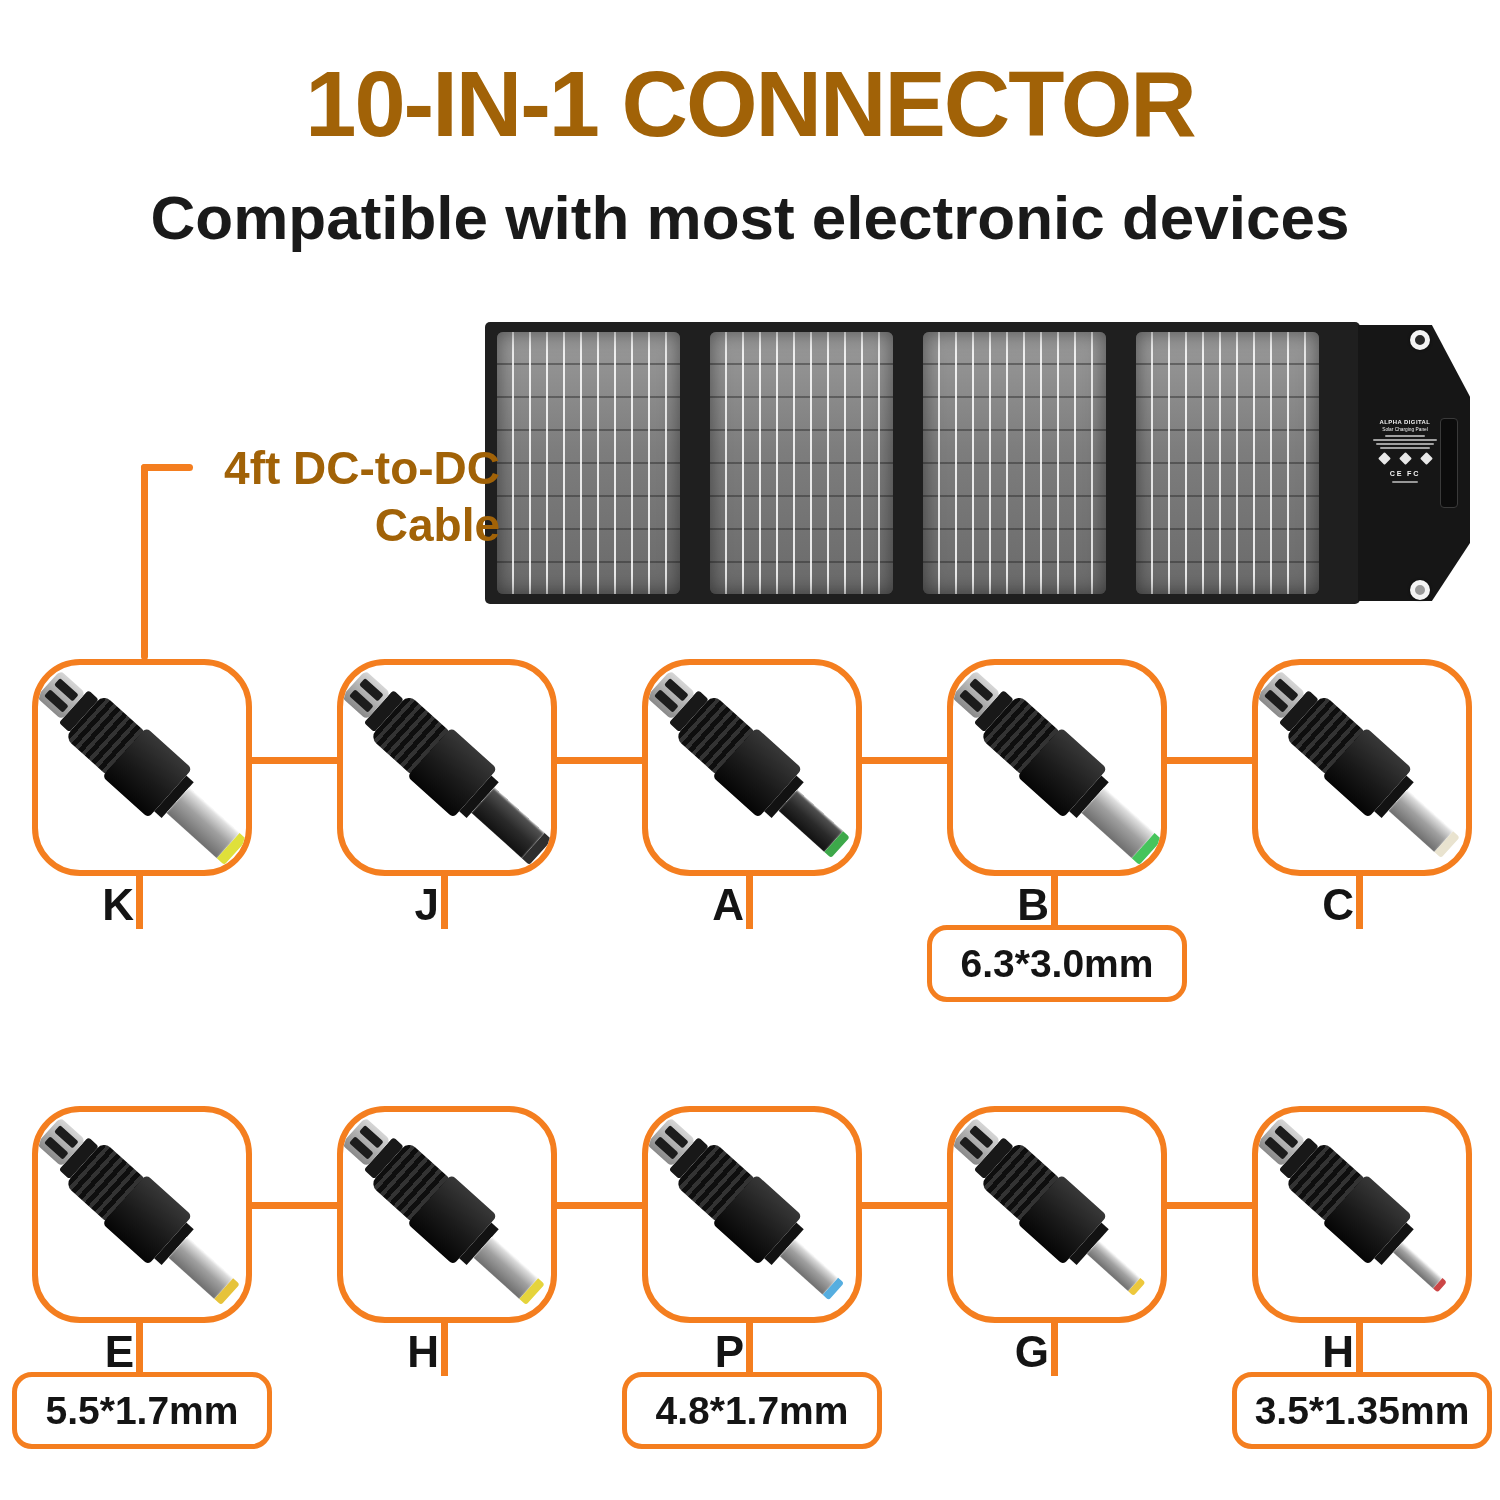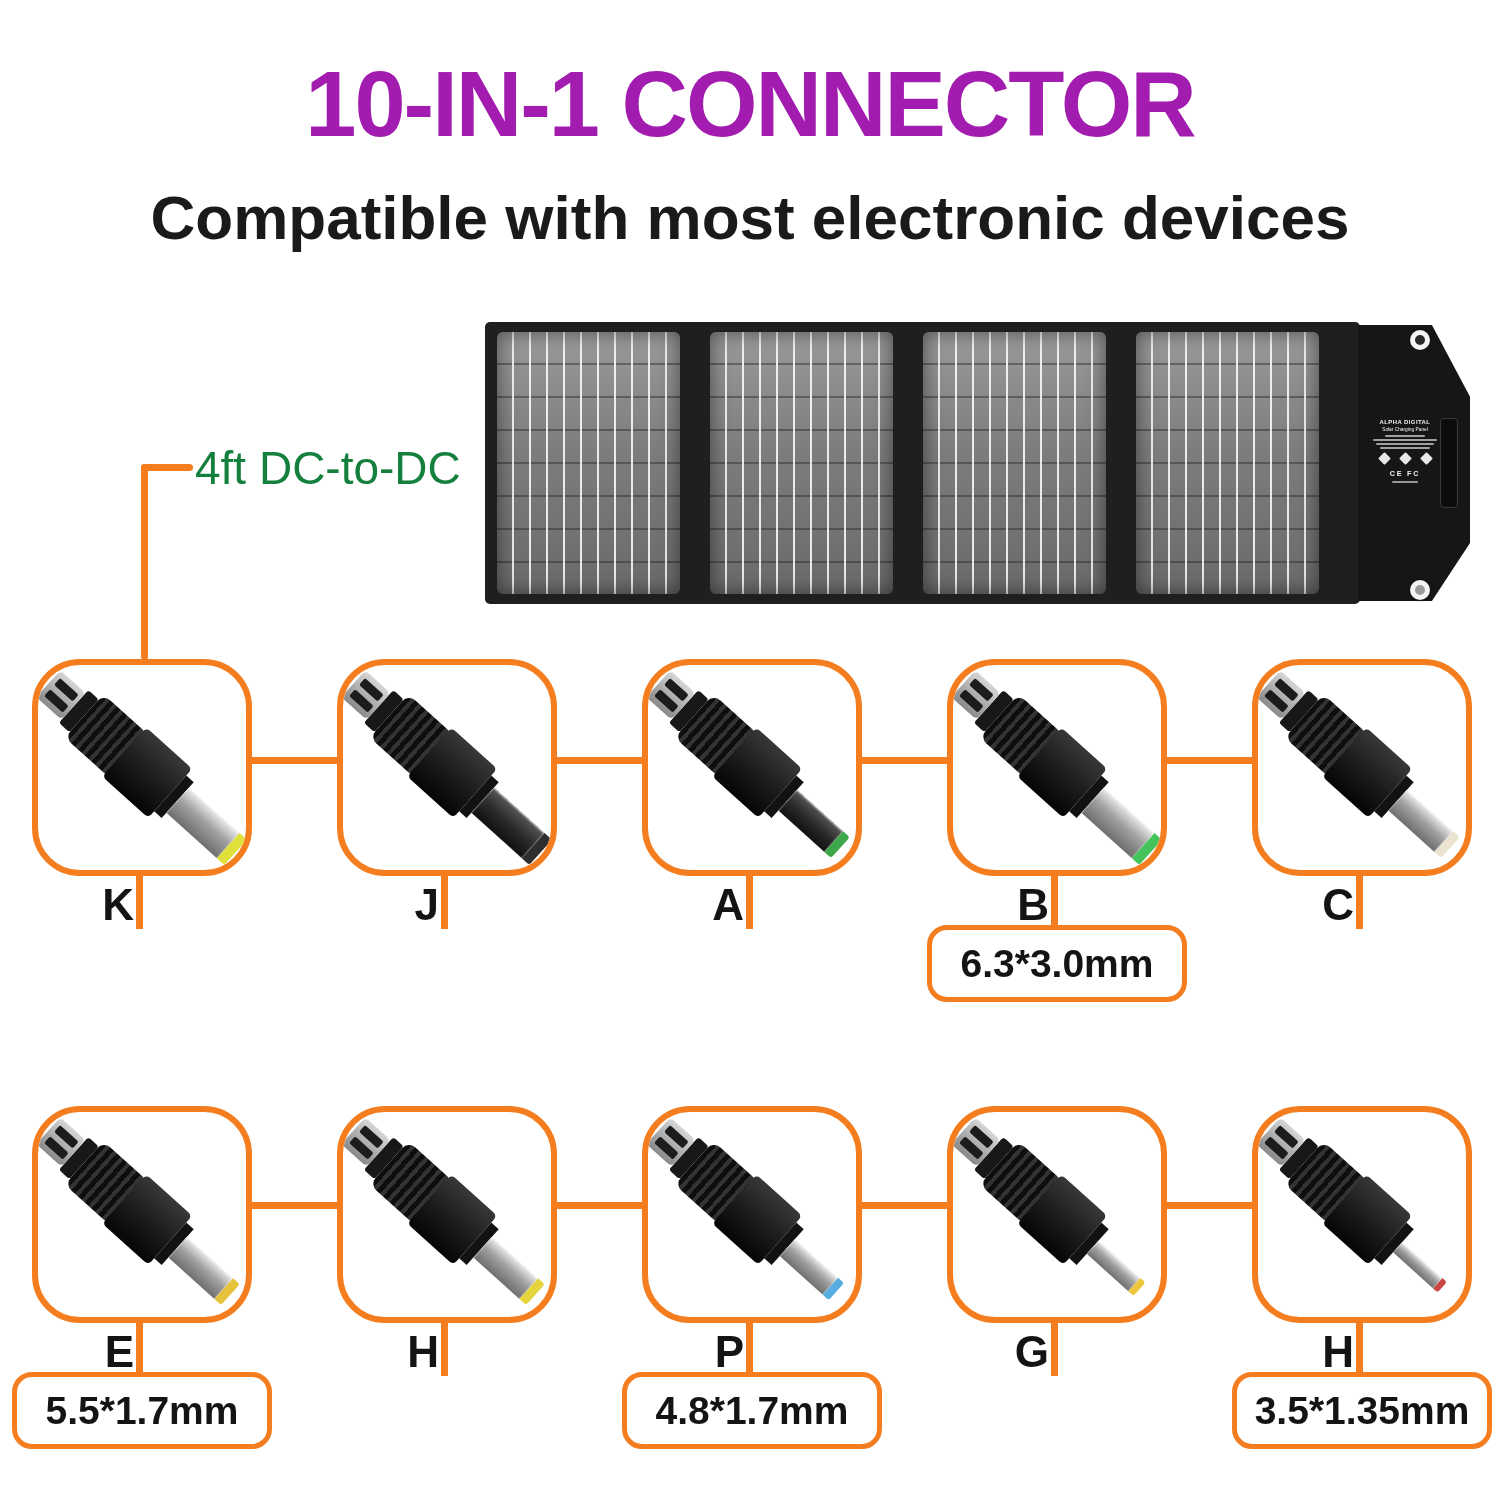--- a/index.html
+++ b/index.html
@@ -4,30 +4,30 @@
 <style>
   html,body{margin:0;padding:0;}
   body{
     width:1500px;height:1500px;position:relative;background:#ffffff;
     font-family:"Liberation Sans","DejaVu Sans",sans-serif;color:#141414;
     overflow:hidden;
   }
   
   .title{
     position:absolute;top:52px;left:0;width:1500px;text-align:center;
-    font-size:92px;font-weight:bold;letter-spacing:-2px;color:#a21caf;
+    font-size:92px;font-weight:bold;letter-spacing:-2px;color:#a16207;
   }
   .subtitle{
     position:absolute;top:182px;left:0;width:1500px;text-align:center;
     font-size:62px;font-weight:bold;letter-spacing:0px;color:#1a1a1a;
   }
   
   .cable-label{
-    position:absolute;left:195px;top:440px;width:305px;text-align:left;
-    font-size:46px;font-weight:normal;line-height:57px;color:#15803d;
+    position:absolute;left:195px;top:440px;width:305px;text-align:right;
+    font-size:46px;font-weight:bold;line-height:57px;color:#a16207;
   }
   .elbow-v{position:absolute;left:141px;top:464px;width:7px;height:196px;background:var(--accent);border-radius:4px;}
   .elbow-h{position:absolute;left:141px;top:464px;width:52px;height:7px;background:var(--accent);border-radius:4px;}
   
   .solar{position:absolute;left:485px;top:322px;width:985px;height:282px;padding-left:12px;}
   .fabric{
     position:absolute;left:0;top:0;width:875px;height:282px;background:#1f1f1f;
     border-radius:5px;
   }
   .cells{position:absolute;left:12px;top:10px;height:262px;display:flex;gap:30px;}
@@ -140,20 +140,21 @@
     <div class="certs">CE FC</div>
     <div class="made-bar"></div>
   </div>
   <div class="strap"></div>
   <div class="grommet top"></div>
   <div class="grommet bottom"></div>
 </div>
 
 <div class="cable-label">
   <div>4ft DC-to-DC</div>
+  <div>Cable</div>
 </div>
 <div class="elbow-h"></div>
 <div class="elbow-v"></div>
 
 <div class="hlink" style="left:246px;top:757px;"></div>
 <div class="hlink" style="left:551px;top:757px;"></div>
 <div class="hlink" style="left:856px;top:757px;"></div>
 <div class="hlink" style="left:1161px;top:757px;"></div>
 
 <div class="hlink" style="left:246px;top:1202px;"></div>

